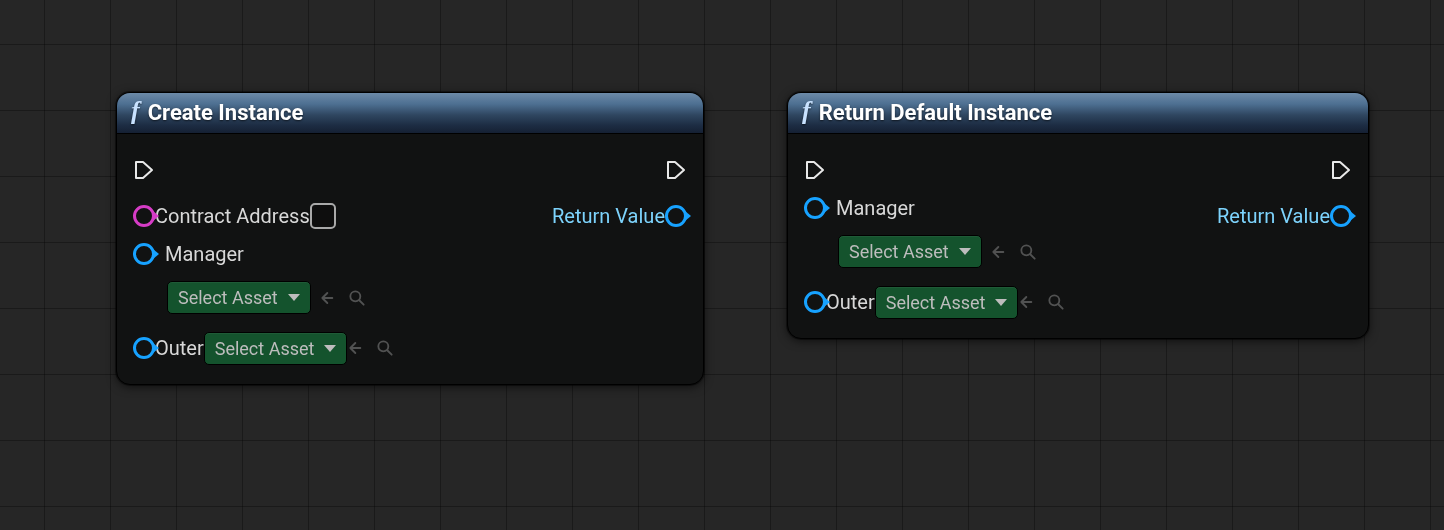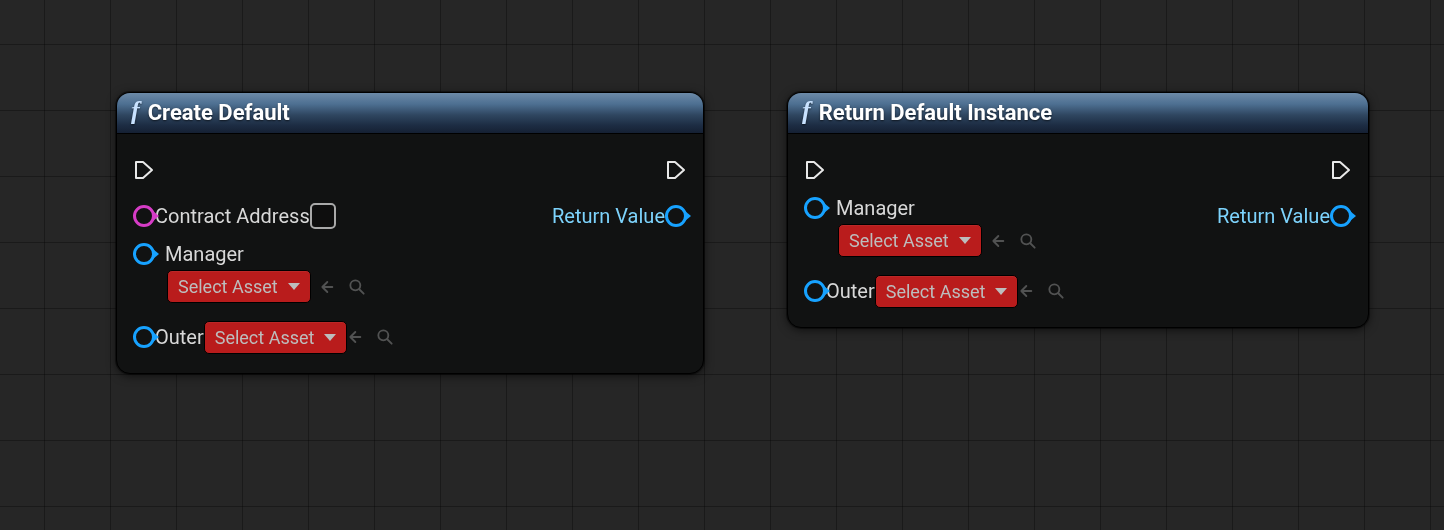--- a/index.html
+++ b/index.html
@@ -77,21 +77,21 @@
     display: flex;
     flex-direction: column;
   }
   .outputs { align-items: flex-end; }
 
   .row {
     display: flex;
     align-items: center;
     min-height: 36px;
   }
-  .row.stack { align-items: flex-start; flex-direction: column; gap: 4px; min-height: auto; margin: 8px 0 10px 0; text-align: right;}
+  .row.stack { align-items: flex-start; flex-direction: column; gap: 15px; min-height: auto; margin: 8px 0 10px 0; text-align: right;}
   .row.stack .stack-top { display:flex; align-items:center; gap:10px; }
   .row.stack .stack-bottom { display:flex; align-items:center; gap:8px; margin-left:34px; }
 
   .label {
     font-size: 20px;
     color: #d8d8d8;
     white-space: nowrap;
   }
   .outputs .label { color:#7dd3fc; }
 
@@ -135,21 +135,21 @@
     border-radius: 5px;
     background: #0e0e0e;
     box-sizing: border-box;
   }
 
   
   .asset-select {
     display: inline-flex;
     align-items: center;
     gap: 8px;
-    background: #b91c1c;
+    background: #14532d;
     border: 1px solid #000;
     border-radius: 5px;
     padding: 5px 10px;
     color: #bdbdbd;
     font-size: 18px;
     box-shadow: inset 0 1px 0 rgba(255,255,255,.05);
   }
   .asset-select .chev {
     width:0;height:0;
     border-left:6px solid transparent;
@@ -169,21 +169,21 @@
   #node2 { left: 787px; top: 92px; width: 580px; }
 </style>
 </head>
 <body>
 
 <div class="canvas">
 
   <div id="node1" class="node">
     <div class="node-header">
       <span class="fn">f</span>
-      <span class="node-title">Create Default</span>
+      <span class="node-title">Create Instance</span>
     </div>
     <div class="node-body">
       <div class="inputs">
         <div class="spacer-top"></div>
         <div class="row">
           <span class="exec-pin">
             <svg viewBox="0 0 22 22">
                 <path d="M3 3 h7 l9 8 -9 8 h-7 z" fill="none" stroke="#e8e8e8" stroke-width="2" stroke-linejoin="round"></path>
               </svg>
           </span>

